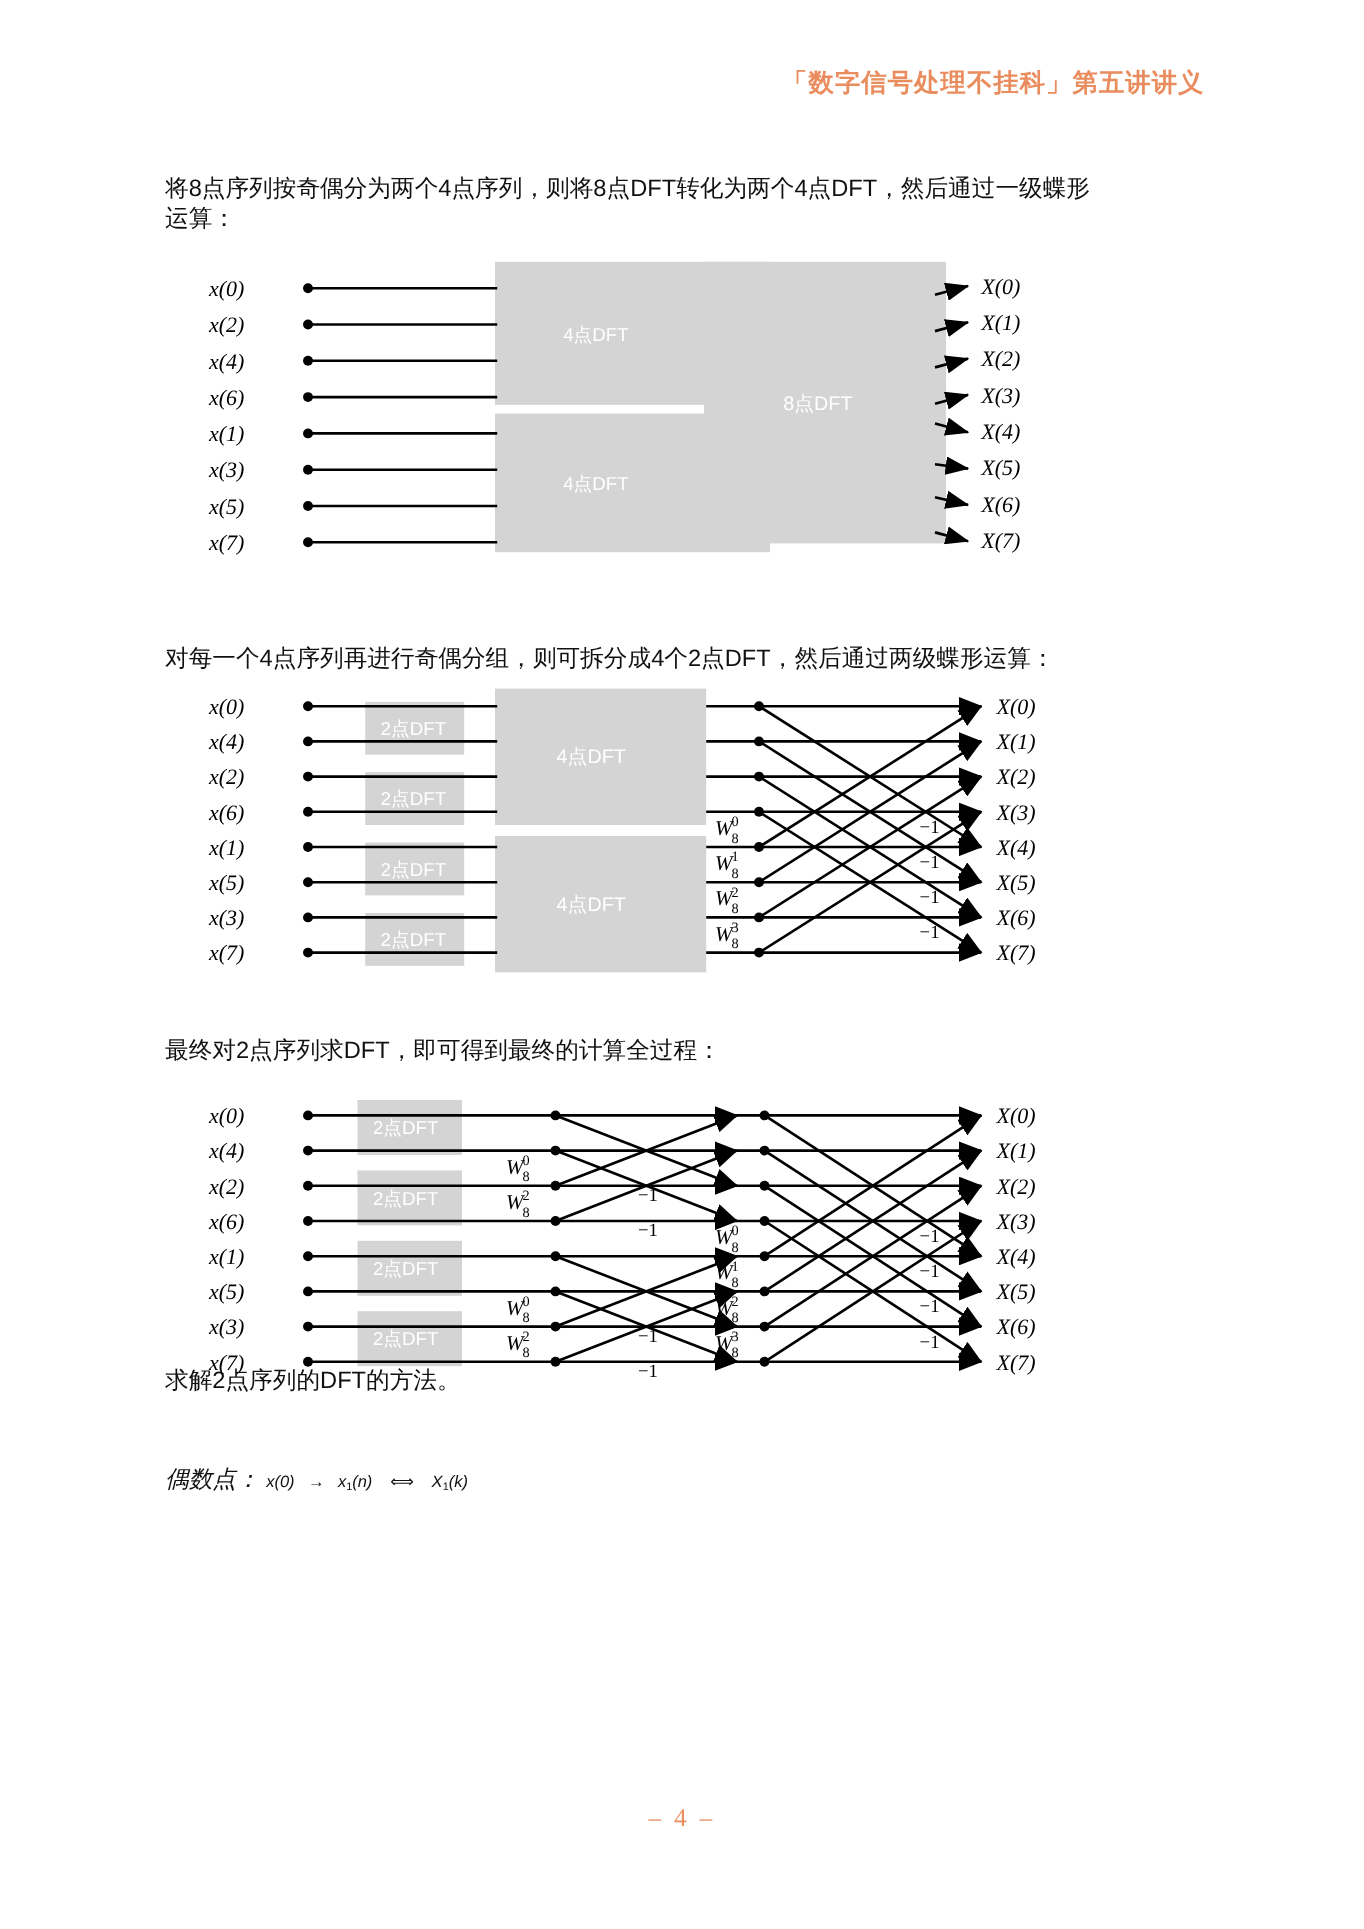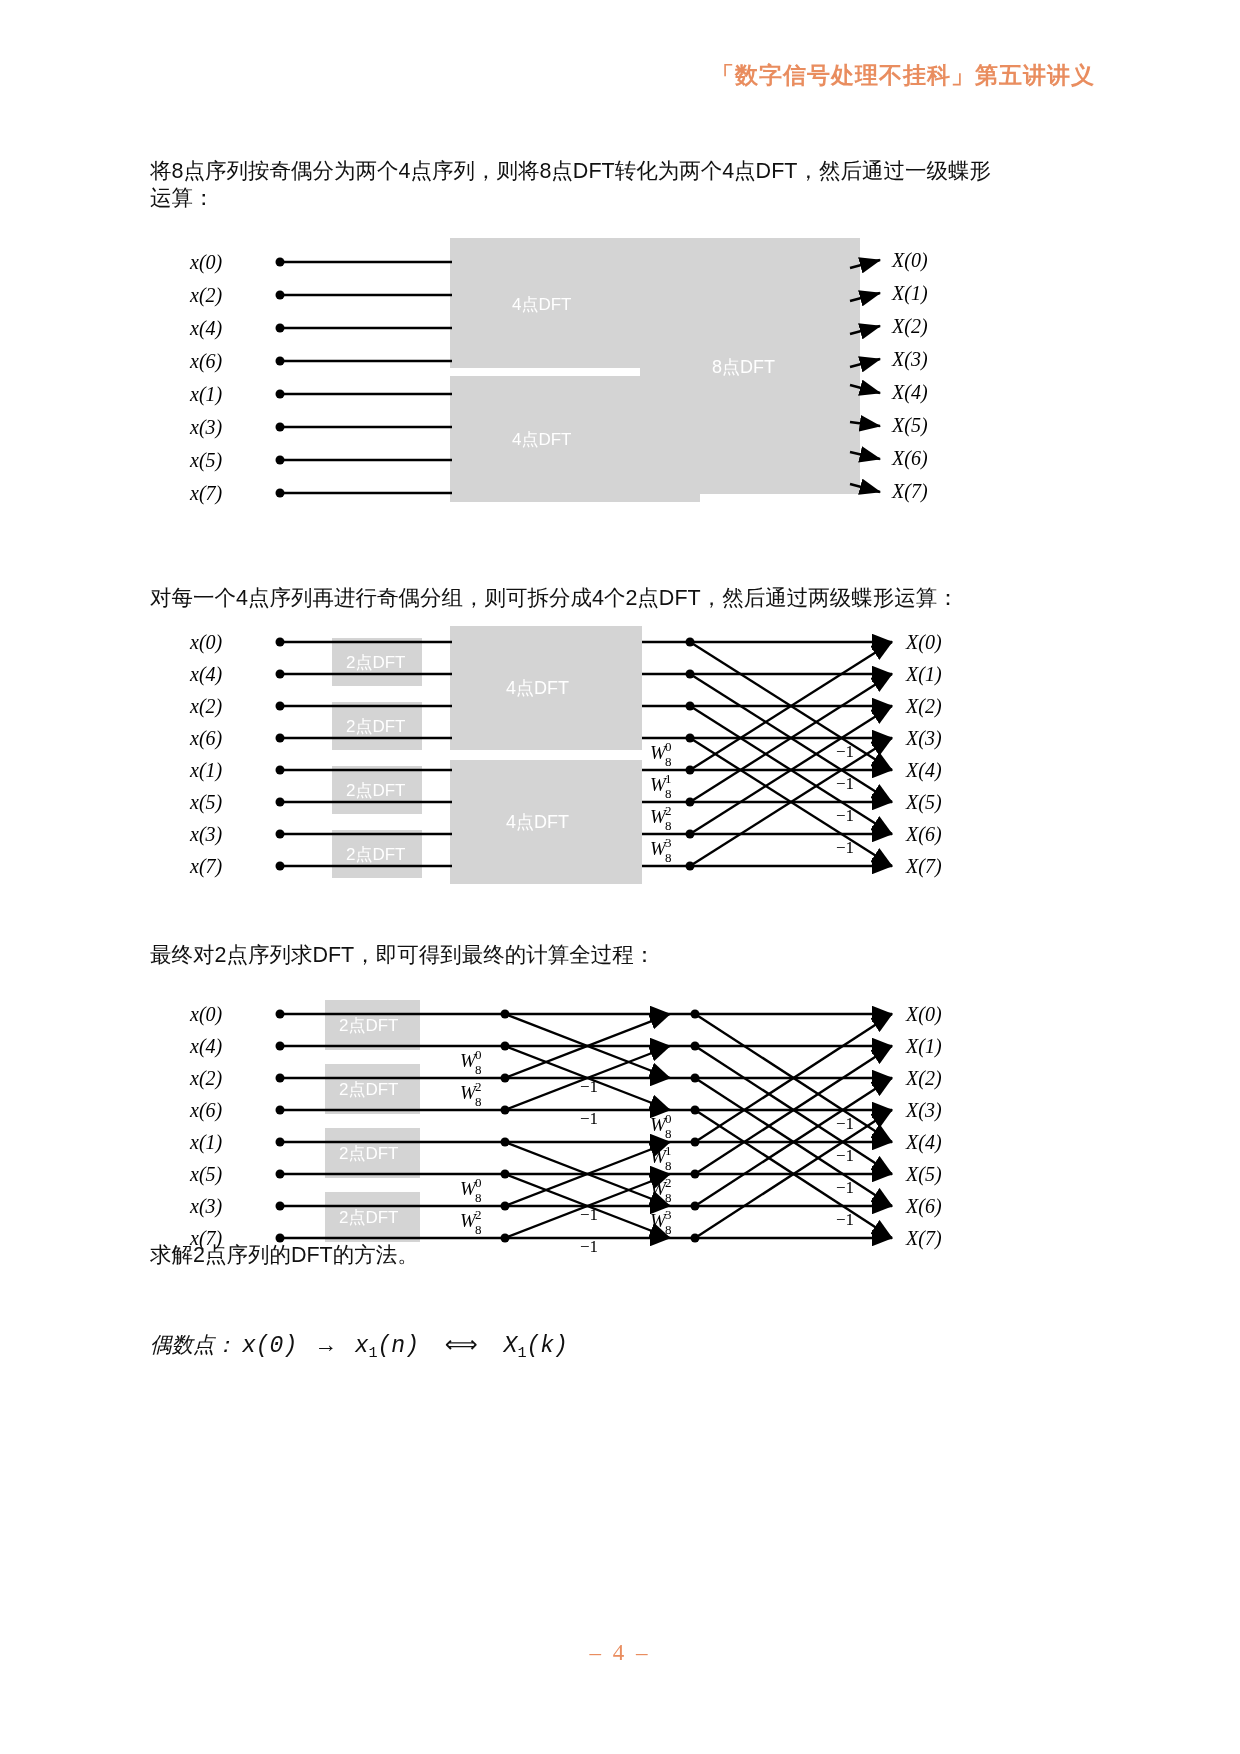--- a/index.html
+++ b/index.html
@@ -22,21 +22,21 @@
   
   .lbl{font-family:"Liberation Serif","DejaVu Serif",serif;font-style:italic;font-size:20px;fill:#000;}
   .boxtxt{font-family:"Liberation Sans","DejaVu Sans",sans-serif;font-size:17px;fill:#ffffff;}
   .boxtxt.big{font-size:18px;}
   .tw{font-family:"Liberation Serif","DejaVu Serif",serif;font-style:italic;font-size:19px;fill:#000;}
   .twsub{font-family:"Liberation Serif","DejaVu Serif",serif;font-style:normal;font-size:13px;fill:#000;}
   .neg{font-family:"Liberation Serif","DejaVu Serif",serif;font-style:normal;font-size:17px;fill:#000;}
 
   .eqline{position:absolute;left:150px;white-space:nowrap;font-size:21.5px;color:#111;}
   .eqline .zh{font-family:"Liberation Sans","DejaVu Sans",sans-serif;font-style:italic;}
-  .eqmath{font-family:Liberation Mono, monospace;font-size:23px;}
+  .eqmath{font-family:Liberation Sans, sans-serif;font-size:15px;}
   .eqmath i{font-style:italic;}
   .sub{font-size:0.66em;vertical-align:-0.3em;font-style:normal;}
 </style>
 </head>
 <body>
 
 <div class="page">
 
   <div class="hdr">「数字信号处理不挂科」第五讲讲义</div>
 

